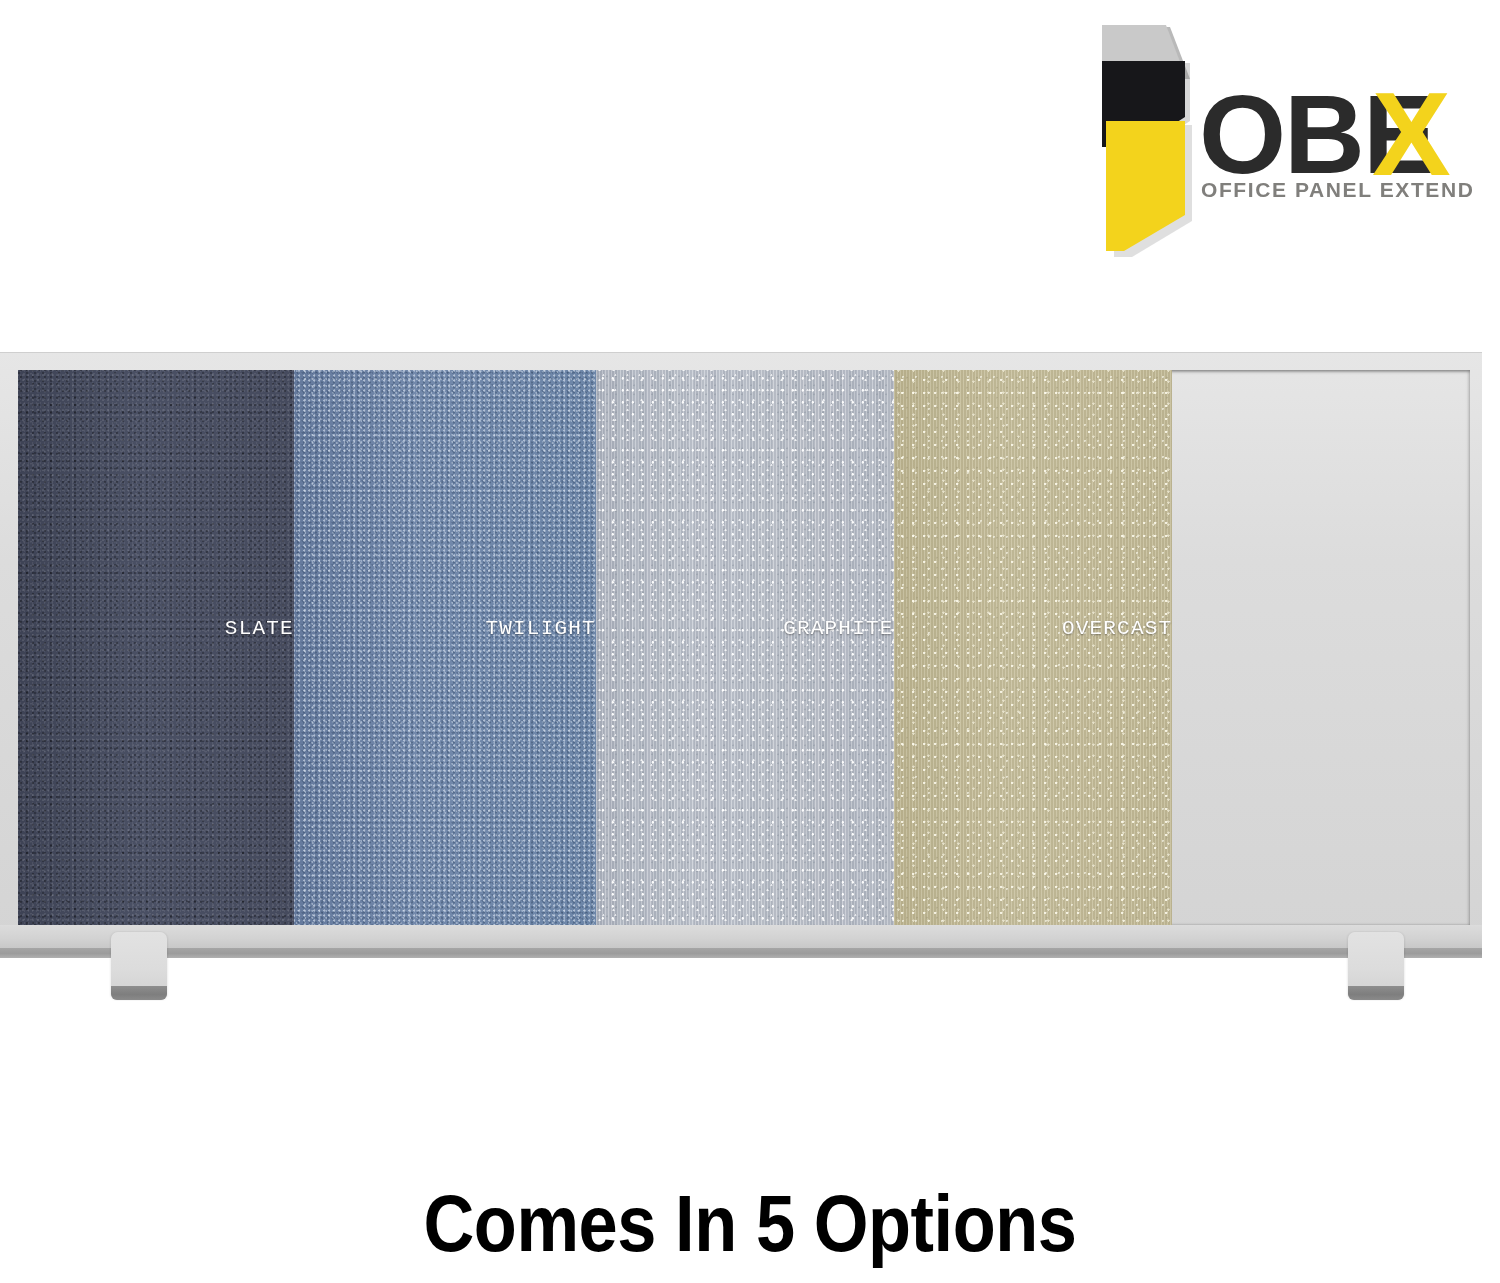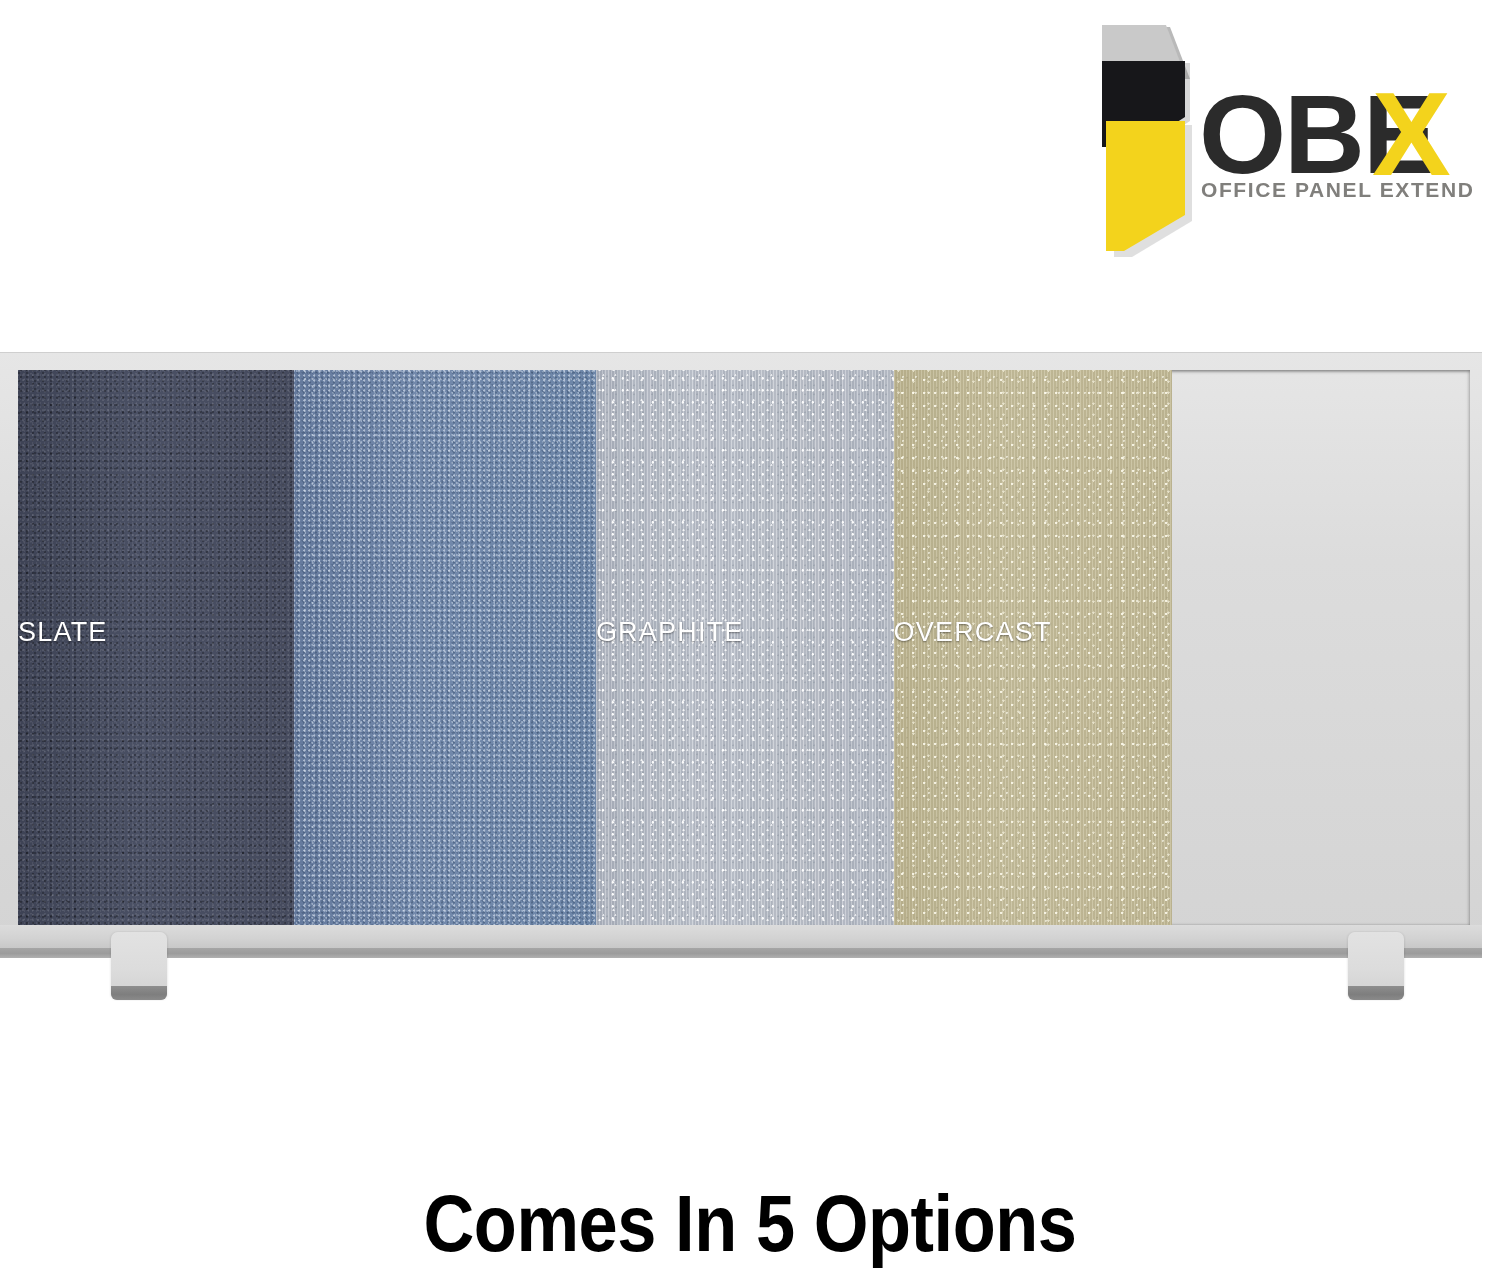--- a/index.html
+++ b/index.html
@@ -71,26 +71,26 @@
   }
   .swatch-texture {
     position: absolute;
     inset: -6px;
   }
   .swatch-label {
     position: absolute;
     left: 0;
     right: 0;
     top: 247px;
-    text-align: left;
+    text-align: right;
     color: #ffffff;
-    font-size: 27px;
+    font-size: 21px;
     font-weight: 400;
     letter-spacing: 1.2px;
-    font-family: Liberation Sans, sans-serif;
+    font-family: Liberation Mono, monospace;
     text-shadow: 0 1px 2px rgba(0,0,0,0.45);
     white-space: nowrap;
     z-index: 4;
   }
 
   
   
   .tex-slate {
     background-color: #454a5d;
     background-image:
@@ -244,20 +244,21 @@
       <div id="swatch-strip">
 
         <div class="swatch" style="width:19.0%">
           <div class="swatch-texture tex-slate"></div>
           <div class="swatch-label">SLATE</div>
         </div>
 
 
         <div class="swatch" style="width:20.8%">
           <div class="swatch-texture tex-twilight"></div>
+          <div class="swatch-label">TWILIGHT</div>
         </div>
 
         <div class="swatch" style="width:20.5%">
           <div class="swatch-texture tex-overcast"></div>
           <div class="swatch-label">GRAPHITE</div>
         </div>
 
         <div class="swatch" style="width:19.2%">
           <div class="swatch-texture tex-natural"></div>
           <div class="swatch-label">OVERCAST</div>

